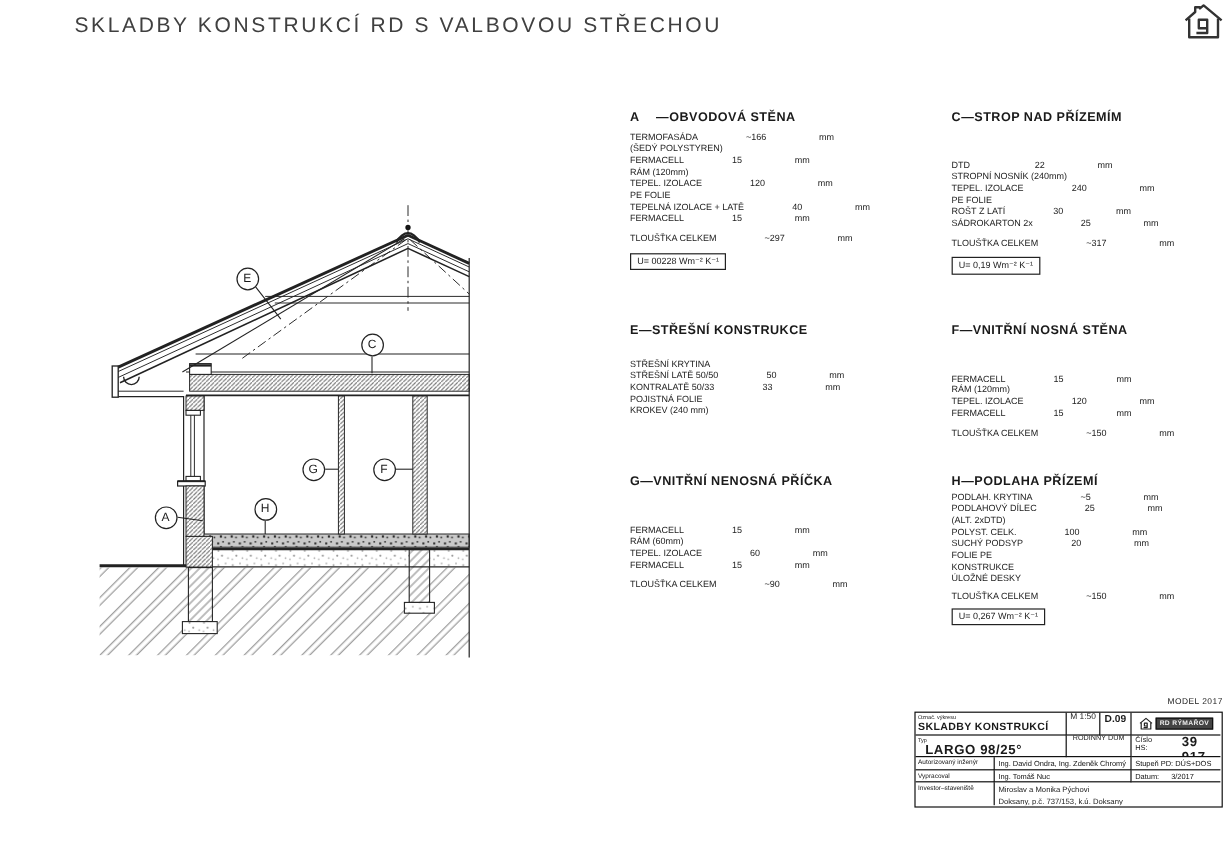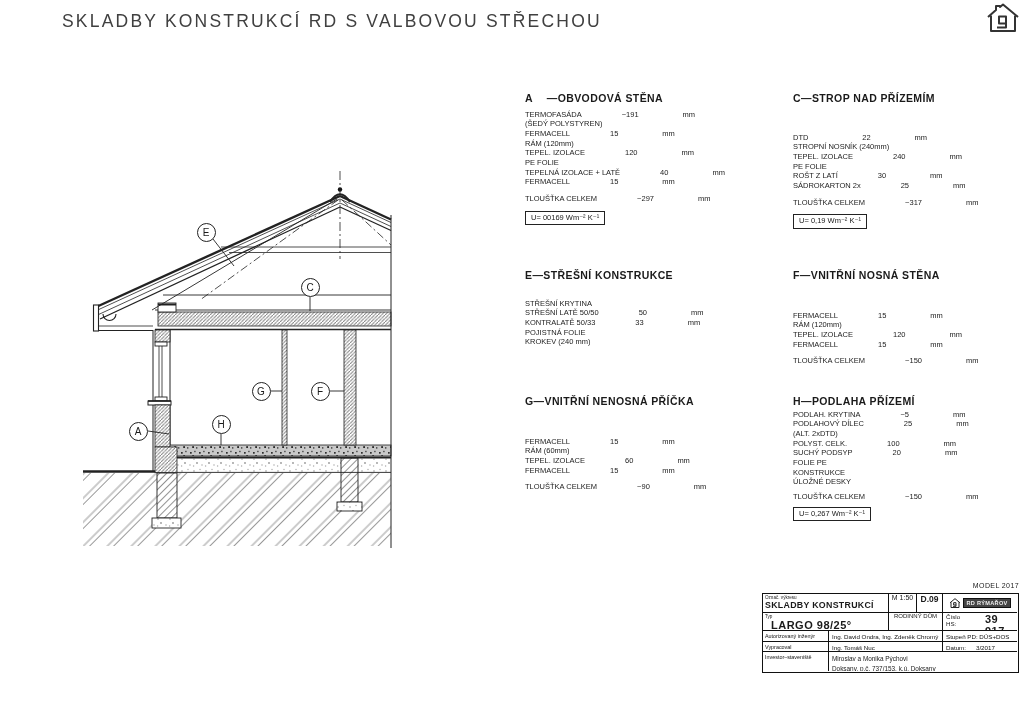--- a/index.html
+++ b/index.html
@@ -189,21 +189,21 @@
     </div>
 
   <section class="spec" style="left:525px;top:93px;width:138px">
     <div class="sec-h">
       <span class="letter">A</span>
       <span class="name">—OBVODOVÁ STĚNA</span>
     </div>
     <div class="rows" style="margin-top:7px">
         <div class="row">
           <span class="l">TERMOFASÁDA</span>
-          <span class="v">~191</span>
+          <span class="v">~166</span>
           <span class="u">mm</span>
         </div>
         <div class="row">
           <span class="l">(ŠEDÝ POLYSTYREN)</span>
           <span class="v"></span>
           <span class="u"></span>
         </div>
         <div class="row">
           <span class="l">FERMACELL</span>
           <span class="v">15</span>
@@ -233,21 +233,21 @@
           <span class="l">FERMACELL</span>
           <span class="v">15</span>
           <span class="u">mm</span>
         </div>
       </div>
     <div class="row total">
       <span class="l">TLOUŠŤKA CELKEM</span>
       <span class="v">~297</span>
       <span class="u">mm</span>
     </div>
-    <div class="ubox"><span>U=  00169  Wm⁻² K⁻¹</span></div>
+    <div class="ubox"><span>U=  00228  Wm⁻² K⁻¹</span></div>
   </section>
 
   <section class="spec" style="left:793px;top:93px;width:135px">
     <div class="sec-h">
       <span class="letter">C</span>
       <span class="name">—STROP NAD PŘÍZEMÍM</span>
     </div>
     <div class="rows" style="margin-top:30px">
         <div class="row">
           <span class="l">DTD</span>

